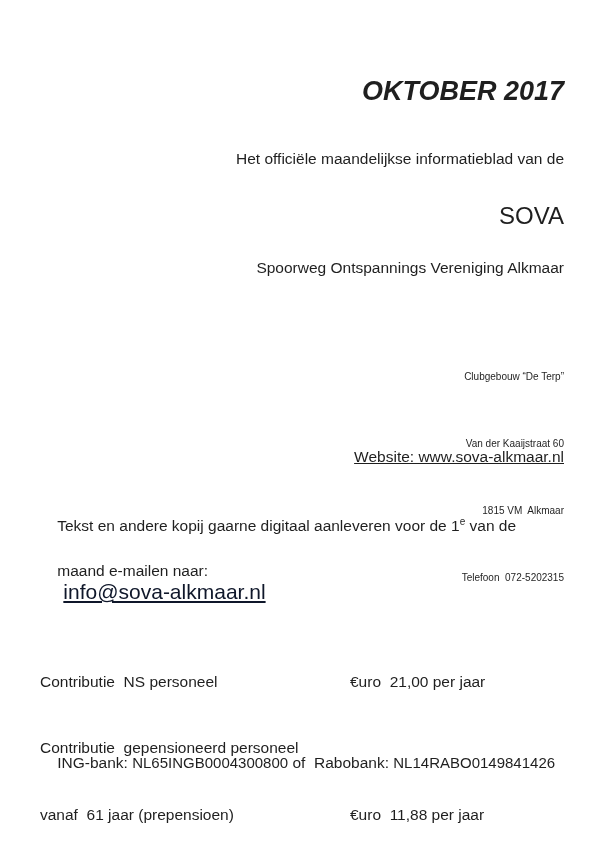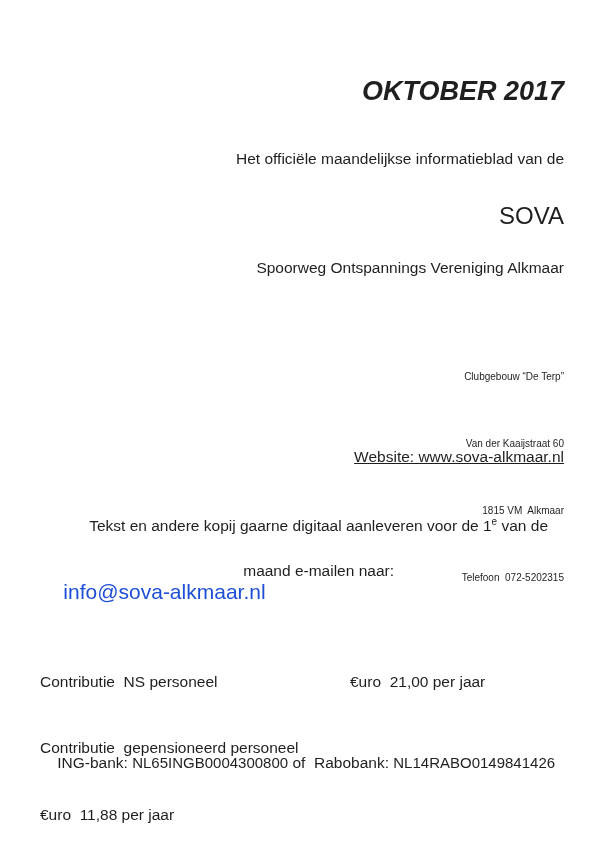--- a/index.html
+++ b/index.html
@@ -58,36 +58,37 @@
     color: #1f1f1f;
     cursor: pointer;
   }
   .kopij-block {
     position: absolute;
     left: 40px;
     top: 493px;
     width: 540px;
     font-size: 15.5px;
     line-height: 22.4px;
-    text-align: center;
+    text-align: left;
   }
   .kopij-block sup {
     font-size: 10px;
     line-height: 0;
     vertical-align: 6px;
   }
   .email-line {
     position: absolute;
     left: 40px;
     top: 556px;
     font-size: 21px;
     text-align: left;
   }
   .email-line a {
-    color: #1d4ed8;
+    color: #0f172a;
+    text-decoration: underline;
     cursor: pointer;
   }
   .contrib-table {
     position: absolute;
     left: 40px;
     top: 626px;
     width: 540px;
     font-size: 15.5px;
     line-height: 22.3px;
     text-align: left;
@@ -151,20 +152,21 @@
   <div class="contrib-table">
     <div class="contrib-row">
       <span class="contrib-label">Contributie  NS personeel</span>
       <span class="contrib-amount">€uro  21,00 per jaar</span>
     </div>
     <div class="contrib-row">
       <span class="contrib-label">Contributie  gepensioneerd personeel</span>
       <span class="contrib-amount"></span>
     </div>
     <div class="contrib-row">
+      <span class="contrib-label">vanaf  61 jaar (prepensioen)</span>
       <span class="contrib-amount">€uro  11,88 per jaar</span>
     </div>
     
   </div>
 
   <div class="bank-line">
     <span>ING-bank: </span><span class="iban">NL65INGB0004300800</span><span> of  Rabobank: </span><span class="iban">NL14RABO0149841426</span>
   </div>
 
 </div>

